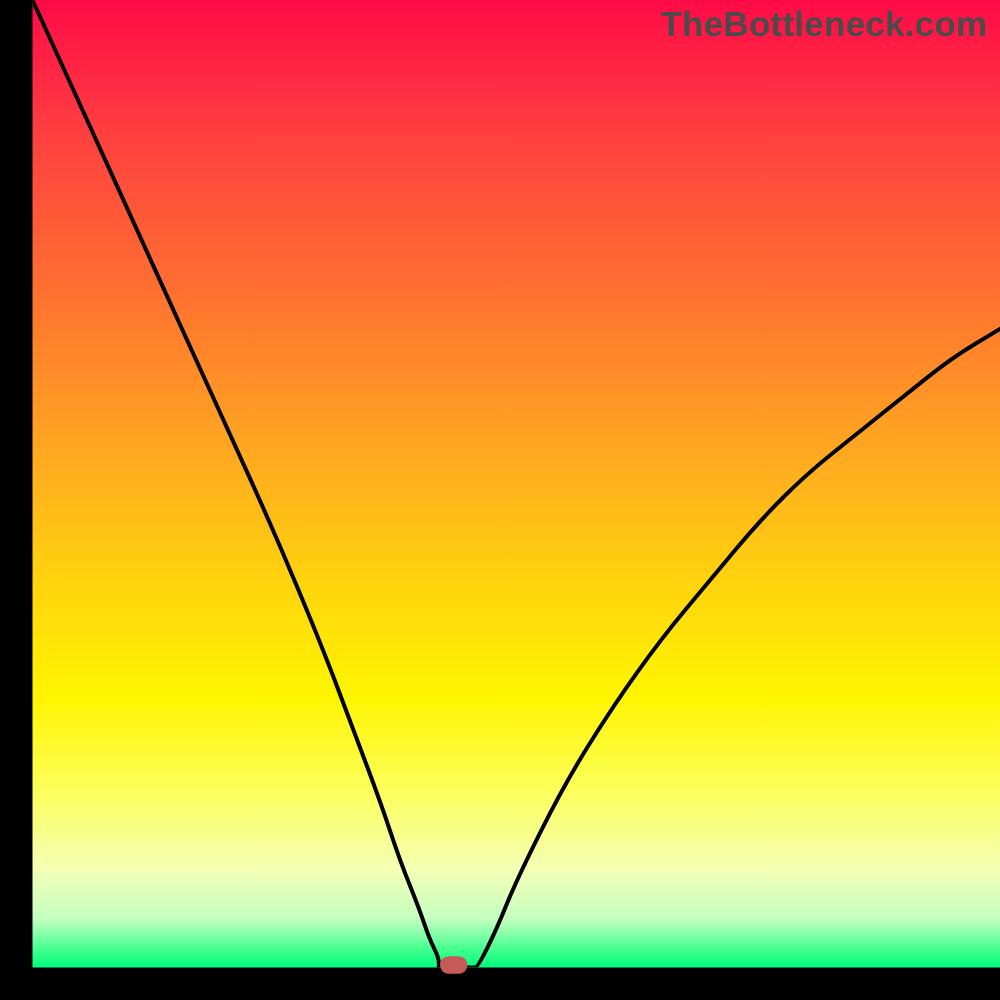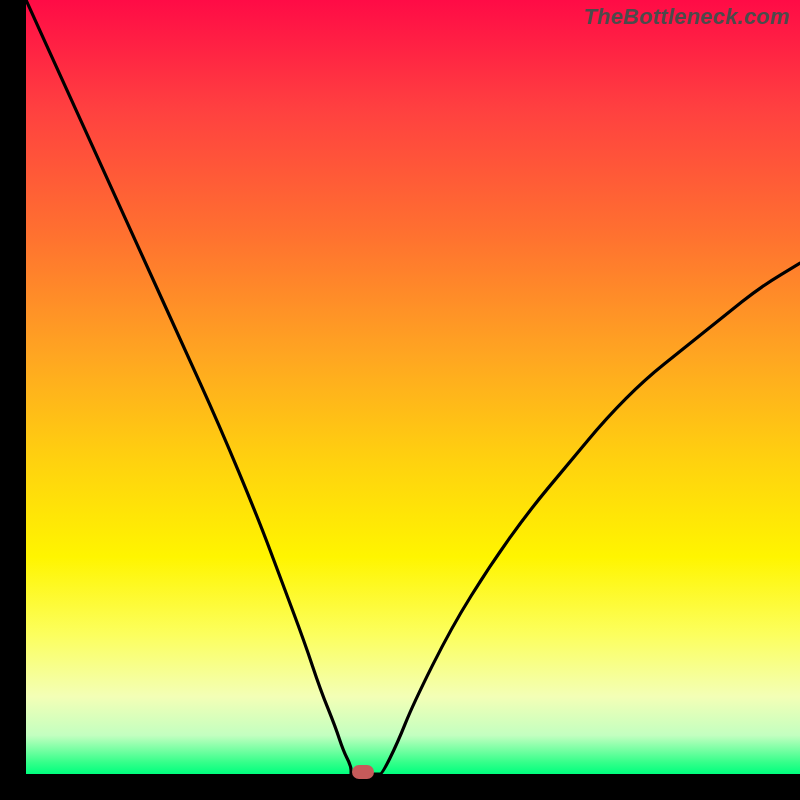--- a/index.html
+++ b/index.html
@@ -24,26 +24,25 @@
       #fff500 72%,
       #fcff5e 82%,
       #f3ffb6 90%,
       #c3ffc0 95%,
       #35ff8a 98.5%,
       #00ff7e 100%);
   }
   .watermark {
     position: absolute;
     top: 4px; right: 10px;
-    font-size: 22px;
+    font-size: 28px;
     font-weight: 600;
     color: #4b4b4b;
     letter-spacing: 0.2px;
     user-select: none;
-    font-style: italic;
   }
   svg.curve {
     position: absolute;
     left: 0; top: 0;
     width: 774px; height: 774px;
   }
   .marker {
     position: absolute;
     width: 22px; height: 14px;
     border-radius: 7px;

